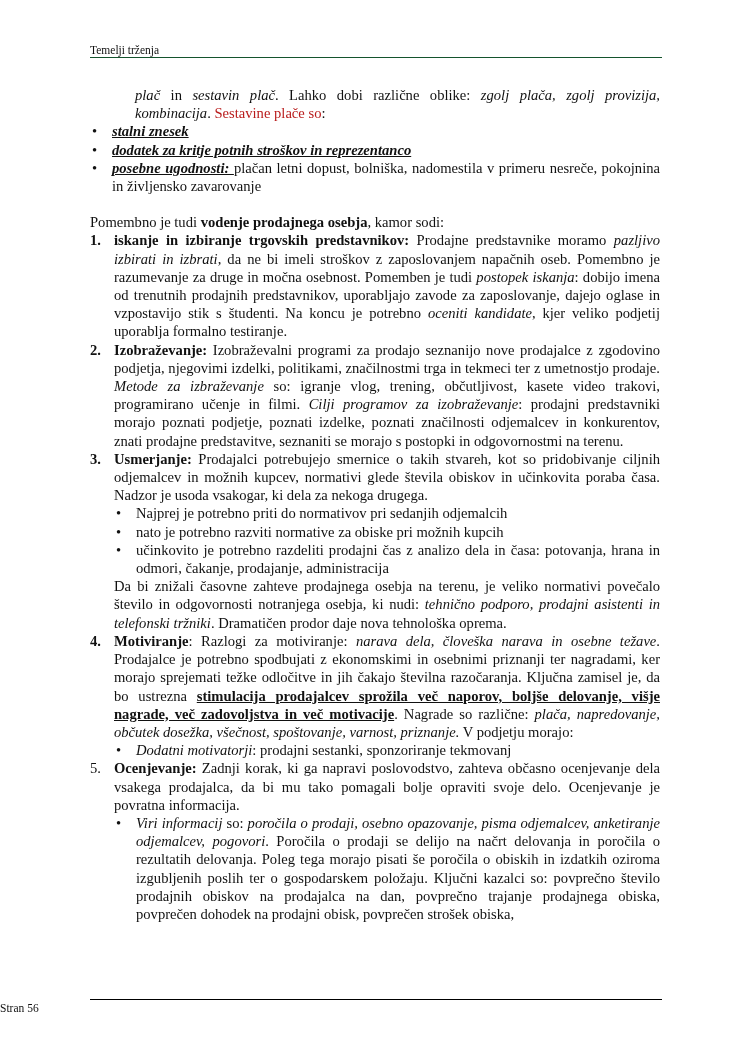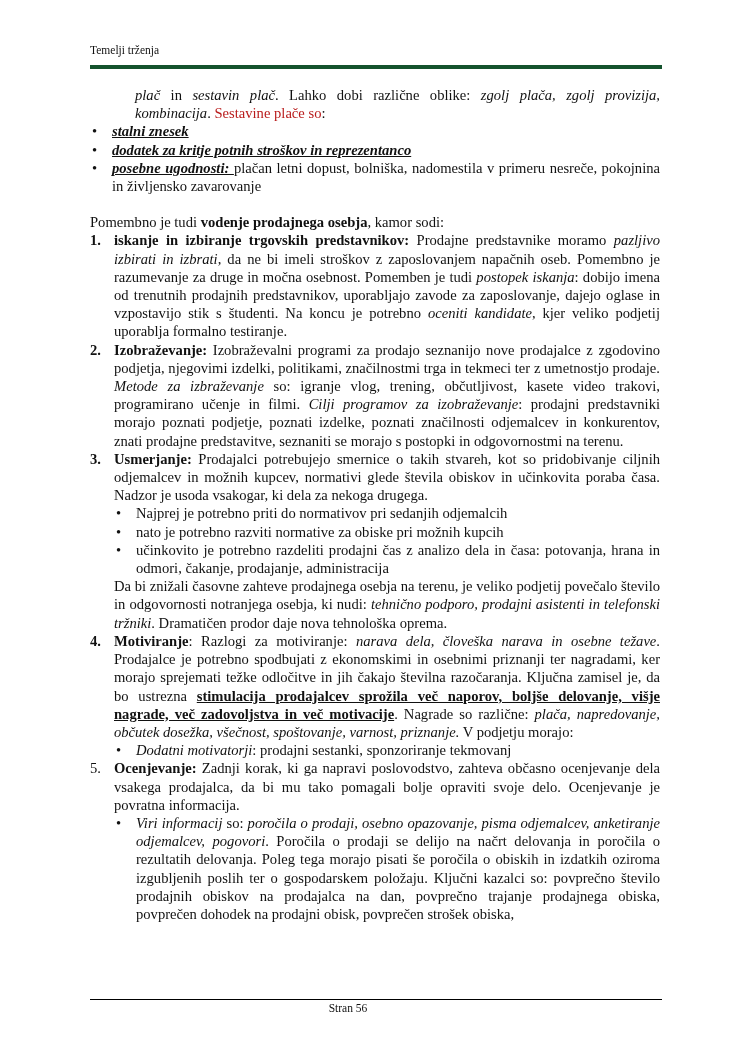--- a/index.html
+++ b/index.html
@@ -1,38 +1,38 @@
 <!DOCTYPE html>
 <html><head>
 <meta charset="utf-8">
 <style>
   html, body { margin: 0; padding: 0; background: #ffffff; }
   body { width: 750px; height: 1061px; position: relative; overflow: hidden;
          font-family: "Liberation Serif", "DejaVu Serif", serif; color: #111; }
   .header { position: absolute; left: 90px; top: 44px; width: 572px;
-            font-size: 11.5px; border-bottom: 4px solid #14532d; padding-bottom: 9px; }
+            font-size: 11.5px; border-bottom: 1px solid #14532d; padding-bottom: 1px; }
   .content { position: absolute; left: 90px; top: 86px; width: 570px;
              font-size: 14.6px; line-height: 18.2px; text-align: justify; }
   .indent-para { margin-left: 45px; }
   .purple { color: #b91c1c; }
   ul.dots { list-style: none; margin: 0; padding: 0; }
   ul.dots li { position: relative; padding-left: 22px; }
   ul.dots li::before { content: "\2022"; position: absolute; left: 2px; top: 0; }
   .pay-list { margin-left: 90px; }
   .pay-list li { padding-left: 23px; }
   .intro { margin-top: 18px; }
   ol.steps { list-style: none; margin: 0; padding: 0; }
   ol.steps > li { position: relative; padding-left: 24px; }
   .num { position: absolute; left: 0; top: 0; }
   .bold { font-weight: bold; }
   .u { text-decoration: underline; font-weight: bold; }
   i { font-style: italic; }
   .sub-list li { padding-left: 22px; }
   .footer-line { position: absolute; left: 90px; top: 999px; width: 572px; border-top: 1px solid #000; }
-  .footer { position: absolute; left: 0; top: 1002px; width: 696px; text-align: center; font-size: 11.5px; }
+  .footer { position: absolute; left: 0; top: 1002px; width: 696px; text-align: left; font-size: 11.5px; }
 </style>
 </head>
 <body>
 
 <div class="header">
   <span>Temelji trženja</span>
 </div>
 
 <div class="content">
 
@@ -59,21 +59,21 @@
       <b>Izobraževanje:</b><span> Izobraževalni programi za prodajo seznanijo nove prodajalce z zgodovino podjetja, njegovimi izdelki, politikami, značilnostmi trga in tekmeci ter z umetnostjo prodaje. </span><i>Metode za izbraževanje</i><span> so: igranje vlog, trening, občutljivost, kasete video trakovi, programirano učenje in filmi. </span><i>Cilji programov za izobraževanje</i><span>: prodajni predstavniki morajo poznati podjetje, poznati izdelke, poznati značilnosti odjemalcev in konkurentov, znati prodajne predstavitve, seznaniti se morajo s postopki in odgovornostmi na terenu.</span>
     </li>
     <li>
       <span class="num bold">3.</span>
       <b>Usmerjanje:</b><span> Prodajalci potrebujejo smernice o takih stvareh, kot so pridobivanje ciljnih odjemalcev in možnih kupcev, normativi glede števila obiskov in učinkovita poraba časa. Nadzor je usoda vsakogar, ki dela za nekoga drugega.</span>
       <ul class="dots sub-list">
         <li>Najprej je potrebno priti do normativov pri sedanjih odjemalcih</li>
         <li>nato je potrebno razviti normative za obiske pri možnih kupcih</li>
         <li>učinkovito je potrebno razdeliti prodajni čas z analizo dela in časa: potovanja, hrana in odmori, čakanje, prodajanje, administracija</li>
       </ul>
-      <div><span>Da bi znižali časovne zahteve prodajnega osebja na terenu, je veliko podjetij povečalo število in odgovornosti notranjega osebja, ki nudi: </span><i>tehnično podporo, prodajni asistenti in telefonski tržniki</i><span>. Dramatičen prodor daje nova tehnološka oprema.</span></div>
+      <div><span>Da bi znižali časovne zahteve prodajnega osebja na terenu, je veliko normativi povečalo število in odgovornosti notranjega osebja, ki nudi: </span><i>tehnično podporo, prodajni asistenti in telefonski tržniki</i><span>. Dramatičen prodor daje nova tehnološka oprema.</span></div>
     </li>
     <li>
       <span class="num bold">4.</span>
       <b>Motiviranje</b><span>: Razlogi za motiviranje: </span><i>narava dela, človeška narava in osebne težave</i><span>. Prodajalce je potrebno spodbujati z ekonomskimi in osebnimi priznanji ter nagradami, ker morajo sprejemati težke odločitve in jih čakajo številna razočaranja. Ključna zamisel je, da bo ustrezna </span><span class="u">stimulacija prodajalcev sprožila več naporov, boljše delovanje, višje nagrade, več zadovoljstva in več motivacije</span><span>. Nagrade so različne: </span><i>plača, napredovanje, občutek dosežka, všečnost, spoštovanje, varnost, priznanje.</i><span> V podjetju morajo:</span>
       <ul class="dots sub-list">
         <li><i>Dodatni motivatorji</i><span>: prodajni sestanki, sponzoriranje tekmovanj</span></li>
       </ul>
     </li>
     <li>
       <span class="num">5.</span>

